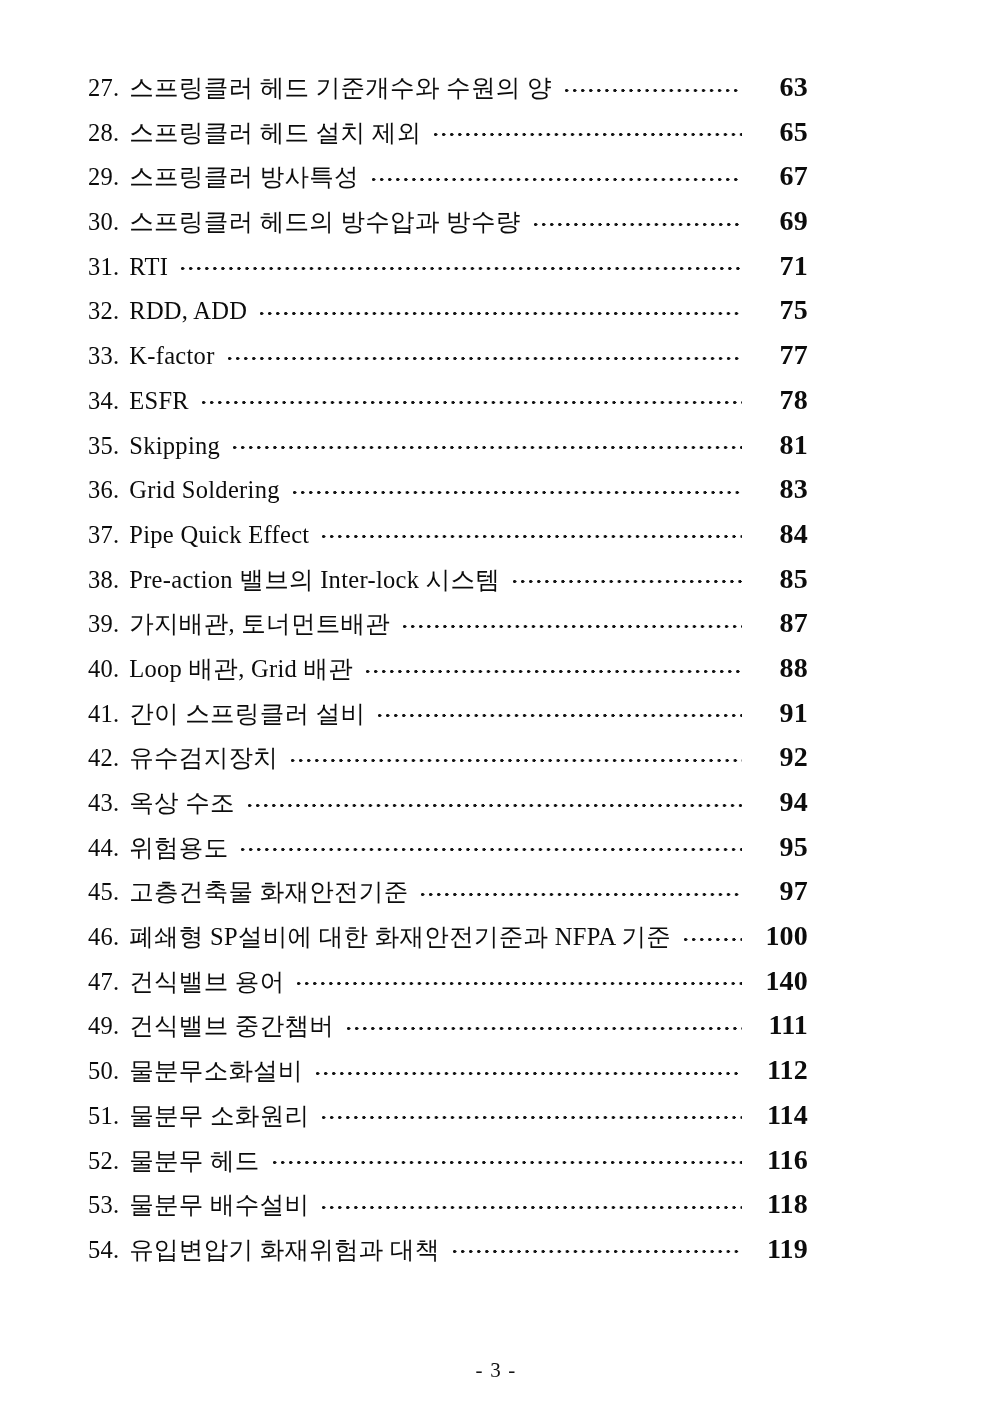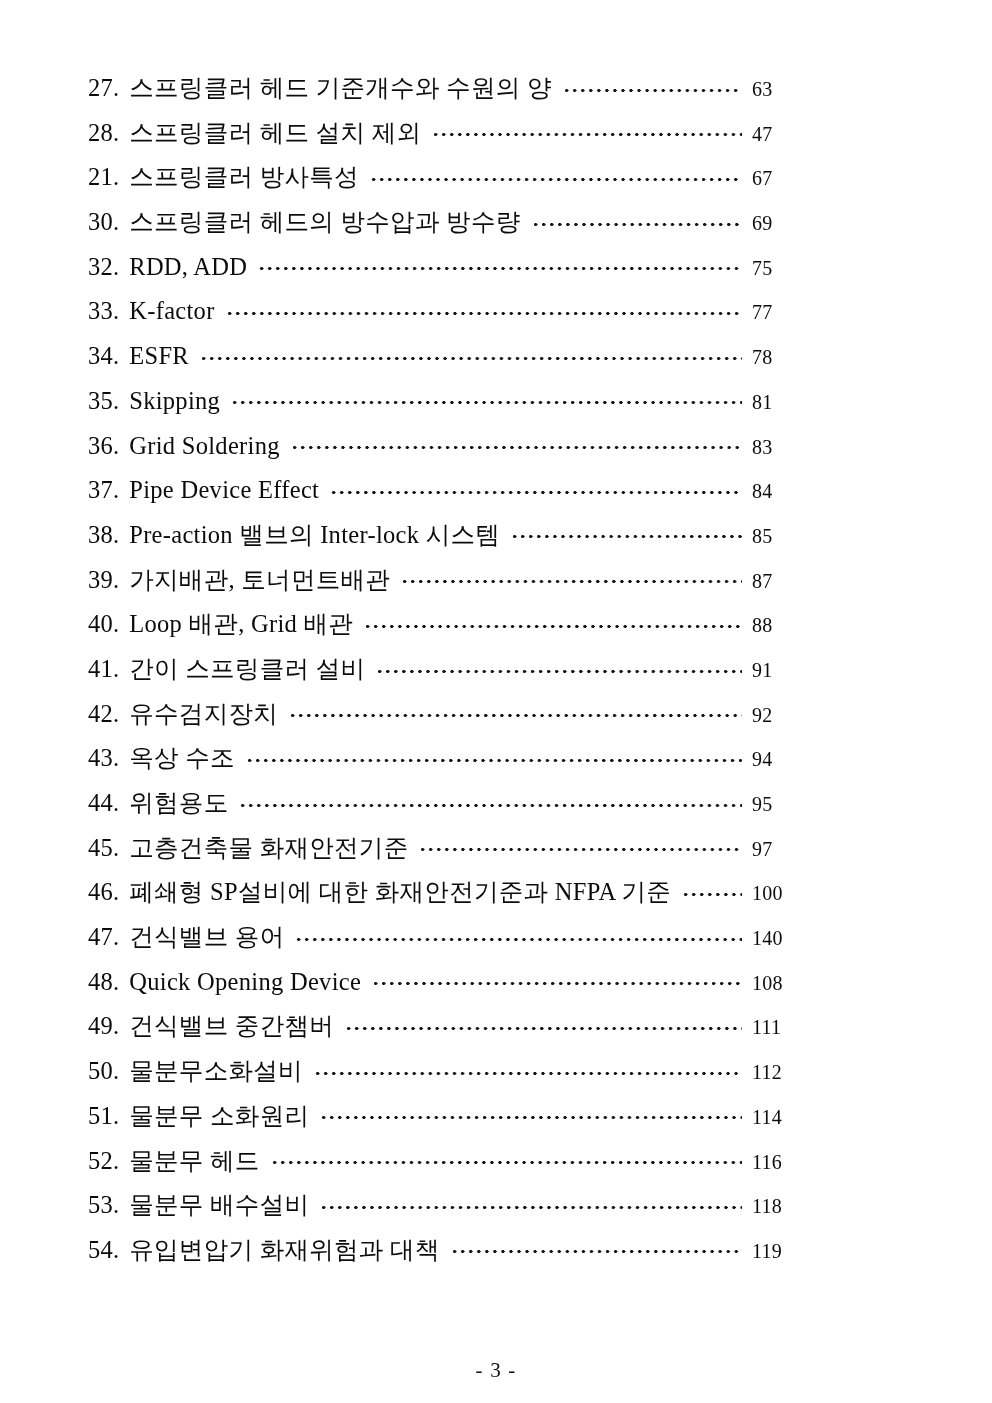--- a/index.html
+++ b/index.html
@@ -78,22 +78,24 @@
         #121212 1.55px,
         rgba(0,0,0,0) 1.85px
     );
     background-size: 8.05px 3.4px;
     background-repeat: repeat-x;
   }
 
   .entry-page {
     flex: 0 0 auto;
     width: 56px;
-    font-size: 20px;
+    text-align: right;
+    font-size: 28px;
     letter-spacing: 0.2px;
+    font-weight: bold;
   }
 
   
   #footer {
     position: absolute;
     left: 0;
     top: 1358px;
     width: 992px;
     text-align: center;
     font-size: 21px;
@@ -110,35 +112,41 @@
       <div class="toc-entry">
         <span class="entry-num">27.</span>
         <span class="entry-title">스프링클러 헤드 기준개수와 수원의 양</span>
         <span class="leader"></span>
         <span class="entry-page">63</span>
       </div>
       <div class="toc-entry">
         <span class="entry-num">28.</span>
         <span class="entry-title">스프링클러 헤드 설치 제외</span>
         <span class="leader"></span>
-        <span class="entry-page">47</span>
-      </div>
-      <div class="toc-entry">
-        <span class="entry-num">21.</span>
+        <span class="entry-page">65</span>
+      </div>
+      <div class="toc-entry">
+        <span class="entry-num">29.</span>
         <span class="entry-title">스프링클러 방사특성</span>
         <span class="leader"></span>
         <span class="entry-page">67</span>
       </div>
       <div class="toc-entry">
         <span class="entry-num">30.</span>
         <span class="entry-title">스프링클러 헤드의 방수압과 방수량</span>
         <span class="leader"></span>
         <span class="entry-page">69</span>
       </div>
       <div class="toc-entry">
+        <span class="entry-num">31.</span>
+        <span class="entry-title">RTI</span>
+        <span class="leader"></span>
+        <span class="entry-page">71</span>
+      </div>
+      <div class="toc-entry">
         <span class="entry-num">32.</span>
         <span class="entry-title">RDD, ADD</span>
         <span class="leader"></span>
         <span class="entry-page">75</span>
       </div>
       <div class="toc-entry">
         <span class="entry-num">33.</span>
         <span class="entry-title">K-factor</span>
         <span class="leader"></span>
         <span class="entry-page">77</span>
@@ -156,21 +164,21 @@
         <span class="entry-page">81</span>
       </div>
       <div class="toc-entry">
         <span class="entry-num">36.</span>
         <span class="entry-title">Grid Soldering</span>
         <span class="leader"></span>
         <span class="entry-page">83</span>
       </div>
       <div class="toc-entry">
         <span class="entry-num">37.</span>
-        <span class="entry-title">Pipe Device Effect</span>
+        <span class="entry-title">Pipe Quick Effect</span>
         <span class="leader"></span>
         <span class="entry-page">84</span>
       </div>
       <div class="toc-entry">
         <span class="entry-num">38.</span>
         <span class="entry-title">Pre-action 밸브의 Inter-lock 시스템</span>
         <span class="leader"></span>
         <span class="entry-page">85</span>
       </div>
       <div class="toc-entry">
@@ -221,26 +229,20 @@
         <span class="leader"></span>
         <span class="entry-page">100</span>
       </div>
       <div class="toc-entry">
         <span class="entry-num">47.</span>
         <span class="entry-title">건식밸브 용어</span>
         <span class="leader"></span>
         <span class="entry-page">140</span>
       </div>
       <div class="toc-entry">
-        <span class="entry-num">48.</span>
-        <span class="entry-title">Quick Opening Device</span>
-        <span class="leader"></span>
-        <span class="entry-page">108</span>
-      </div>
-      <div class="toc-entry">
         <span class="entry-num">49.</span>
         <span class="entry-title">건식밸브 중간챔버</span>
         <span class="leader"></span>
         <span class="entry-page">111</span>
       </div>
       <div class="toc-entry">
         <span class="entry-num">50.</span>
         <span class="entry-title">물분무소화설비</span>
         <span class="leader"></span>
         <span class="entry-page">112</span>

